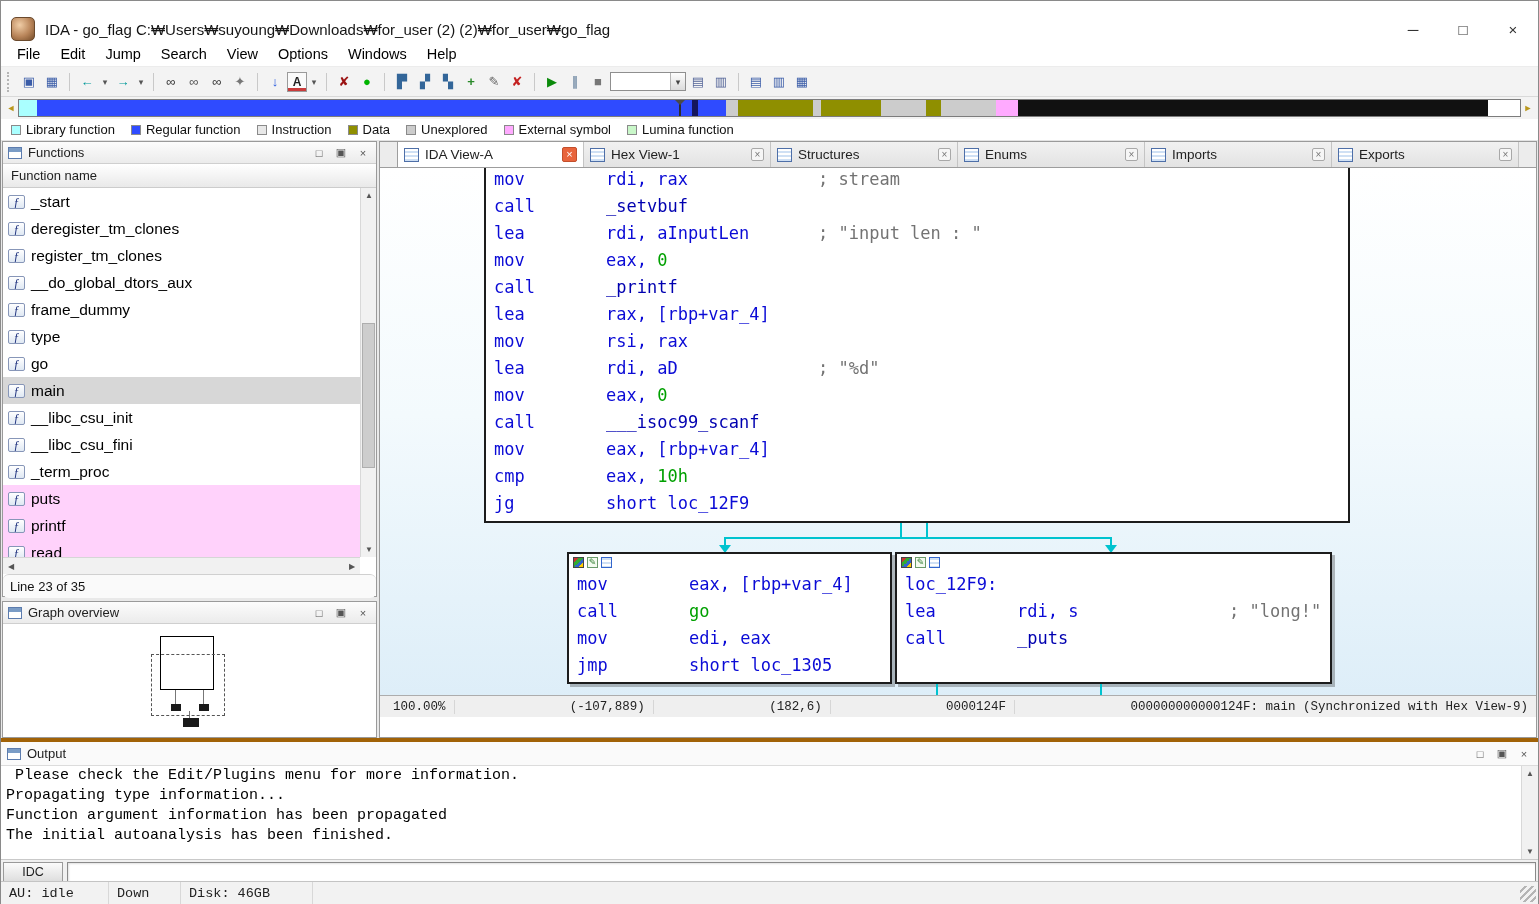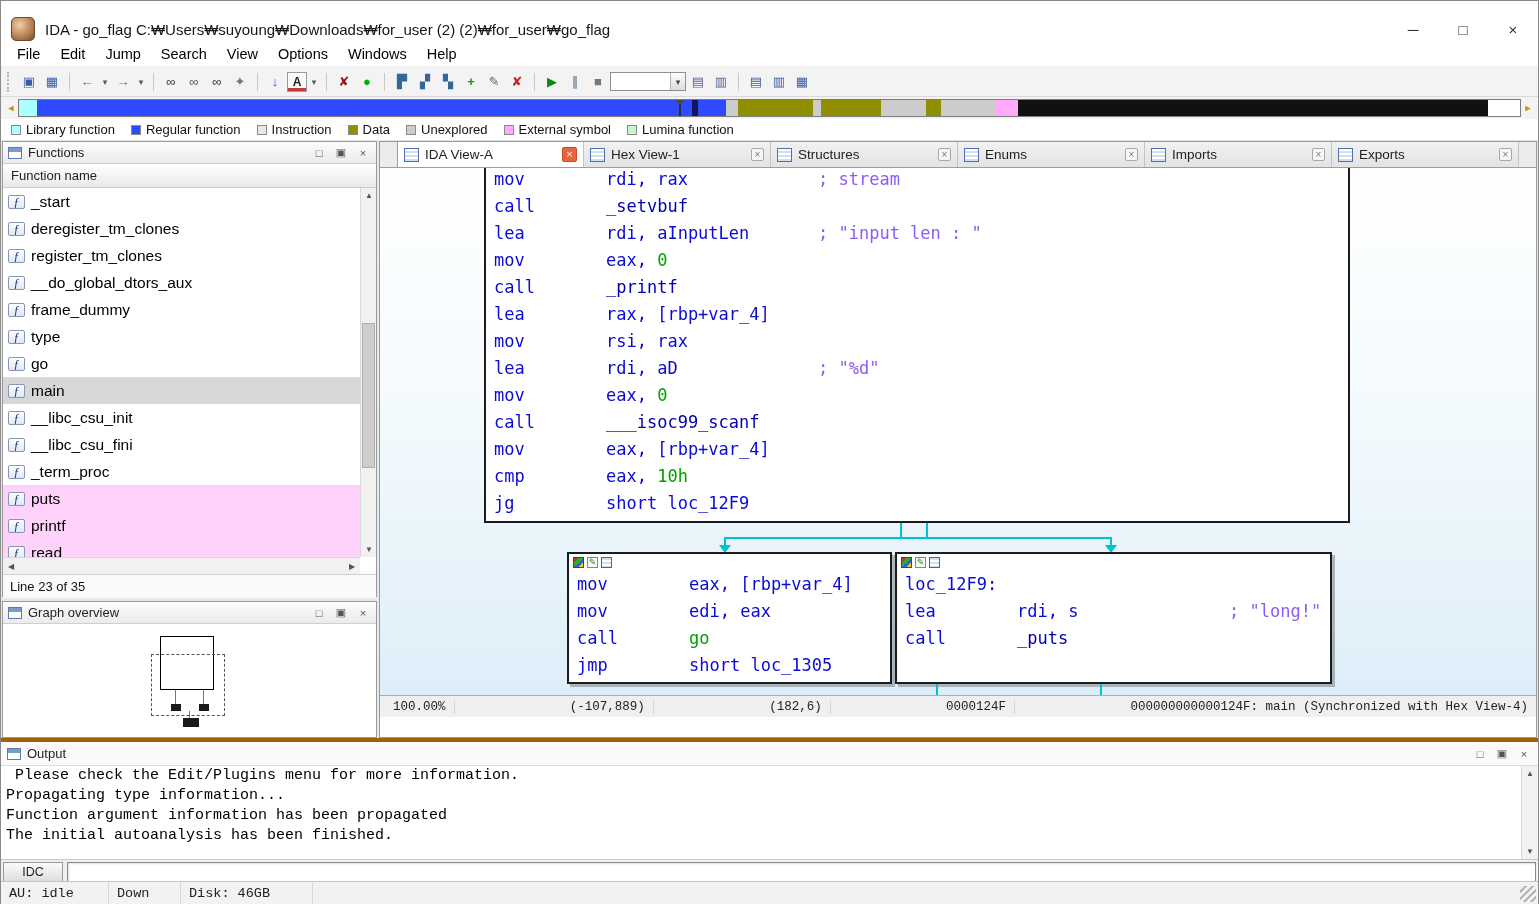--- a/index.html
+++ b/index.html
@@ -64,21 +64,21 @@
   .fn-name { font-size:15.5px; color:#000; white-space:nowrap; }
 
   .vrail { position:absolute; right:0; top:0; width:16px; height:100%; background:#f1f1f1; border-left:1px solid #d8d8d8; }
   .rail-btn { position:absolute; left:0; width:16px; height:15px; display:flex; align-items:center; justify-content:center; font-size:8px; color:#555; background:#f1f1f1; }
   .rail-up { top:0; } .rail-down { bottom:0; }
   .vthumb { position:absolute; left:1px; width:13px; top:135px; height:145px; background:#cdcdcd; border:1px solid #aeaeae; }
 
   #fn-hscroll { height:17px; margin-right:16px; background:#f1f1f1; border-top:1px solid #d6d6d6; position:relative; }
   .hbtn { position:absolute; top:0; width:16px; height:16px; display:flex; align-items:center; justify-content:center; font-size:8px; color:#555; }
   .hleft { left:0; } .hright { right:0; }
-  #fn-status { height:24px; border-top:1px solid #d0d0d0; background:#fafafa; font-size:13px; color:#111; display:flex; align-items:center; padding-left:7px; }
+  #fn-status { height:24px; border-top:1px solid #d0d0d0; background:#fafafa; font-size:13px; color:#111; display:flex; align-items:center; padding-left:7px;border-radius:6px; }
 
   #overview-content { position:relative; height:113px; background:#fff; overflow:hidden; }
   .ov-node { position:absolute; left:157px; top:12px; width:54px; height:54px; border:1px solid #000; background:#fff; }
   .ov-view { position:absolute; left:148px; top:30px; width:74px; height:62px; border:1px dashed #555; }
   .ov-blob { position:absolute; background:#1a1a1a; }
   .ov-line { position:absolute; background:#777; width:1px; }
 
   
   #right-col { position:absolute; left:378px; top:0; right:1px; height:597px; background:#fff; border:1px solid #9a9a9a; }
   #tabbar { height:26px; background:#ececec; border-bottom:1px solid #9d9d9d; display:flex; padding-left:17px; }
@@ -101,21 +101,21 @@
   .nh-colors { background:linear-gradient(135deg,#c33 25%, #3a3 25% 50%, #36c 50% 75%, #fc0 75%); }
   .nh-edit { background:#f4fbf0; color:#2a7a2a; font-size:9px; line-height:9px; text-align:center; border-color:#6a9a6a; }
   .nh-frame { border-color:#36c; background:repeating-linear-gradient(#cfe0f4 0 2px, #fff 2px 4px); }
 
   .asm { font-family:"DejaVu Sans Mono", monospace; font-size:17px; padding:4px 0 0 8px; }
   .asm-line { height:27px; line-height:27px; white-space:pre; }
   .mn  { display:inline-block; min-width:112px; color:#0b0bd6; }
   .ops { display:inline-block; min-width:212px; color:#0b0bd6; }
   .tok.g  { color:#00a000; }
   .tok.nm { color:#0000b0; }
-  .cmt { color:#8b5cf6; }
+  .cmt { color:#737373; }
 
   .edge { position:absolute; background:#00c3cf; }
   .earr { position:absolute; width:0; height:0; border:6px solid transparent; border-top:8px solid #00c3cf; }
 
   #graph-status { position:absolute; left:0; bottom:0; width:100%; height:22px; background:#efefef; border-top:1px solid #adadad; display:flex; align-items:center; font-family:"Liberation Mono", monospace; font-size:12.5px; color:#222; padding-left:5px;justify-content:space-between; }
   #graph-status span { padding:0 8px; border-right:1px solid #d6d6d6; white-space:pre; }
   #graph-status span:last-child { border-right:none; }
 
   
   #output { position:absolute; left:0; top:737px; width:100%; height:143px; background:#fff; border-top:4px solid #a16207; }
@@ -474,23 +474,23 @@
         <div class="blk" id="blk-left">
           <div class="node-h">
             <span class="nh-ic nh-colors"></span>
             <span class="nh-ic nh-edit">✎</span>
             <span class="nh-ic nh-frame"></span>
           </div>
           <div class="asm" style="padding-top:0;">
 
               <div class="asm-line"><span class="mn">mov</span><span class="ops"><span class="tok">eax, [rbp+var_4]</span></span><span class="cmt"></span></div>
 
+              <div class="asm-line"><span class="mn">call</span><span class="ops"><span class="tok g">go</span></span><span class="cmt"></span></div>
+
               <div class="asm-line"><span class="mn">mov</span><span class="ops"><span class="tok">edi, eax</span></span><span class="cmt"></span></div>
-
-              <div class="asm-line"><span class="mn">call</span><span class="ops"><span class="tok g">go</span></span><span class="cmt"></span></div>
 
               <div class="asm-line"><span class="mn">jmp</span><span class="ops"><span class="tok">short loc_1305</span></span><span class="cmt"></span></div>
 
           </div>
         </div>
 
         <div class="blk" id="blk-right">
           <div class="node-h">
             <span class="nh-ic nh-colors"></span>
             <span class="nh-ic nh-edit">✎</span>
@@ -512,21 +512,21 @@
         <div class="edge" style="left:720px;top:516px;width:2px;height:14px;"></div>
         <div class="earr" style="left:715px;top:528px;"></div>
         <div class="edge" style="left:556px;top:542px;width:410px;height:2px;"></div>
         <div class="edge" style="left:964px;top:542px;width:2px;height:7px;"></div>
 
         <div id="graph-status">
           <span>100.00%</span>
           <span>(-107,889)</span>
           <span>(182,6)</span>
           <span>0000124F</span>
-          <span>000000000000124F: main (Synchronized with Hex View-4)</span>
+          <span>000000000000124F: main (Synchronized with Hex View-9)</span>
         </div>
       </div>
     </div>
   </div>
 
   <div id="output">
     <div id="output-h">
       <span class="ph-icon"></span>
       <span class="panel-title">Output</span>
       <span class="ph-btn">□</span>

